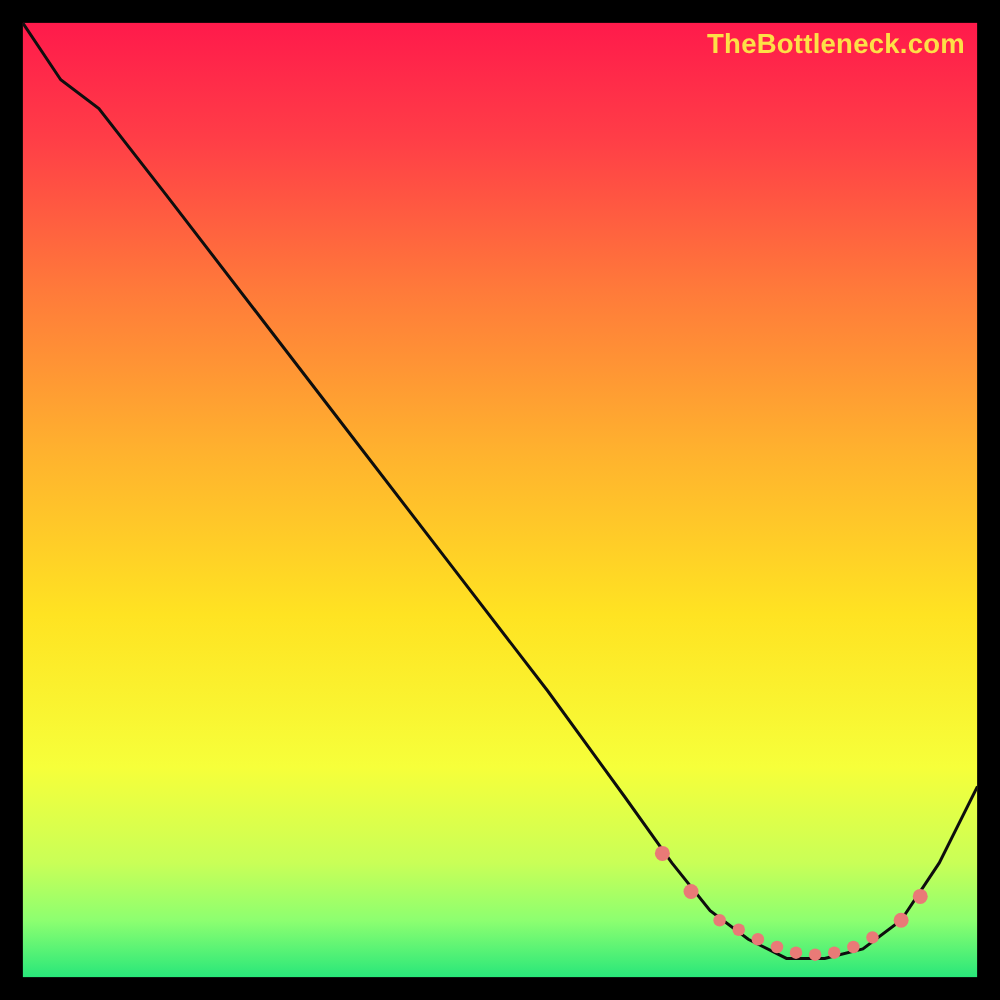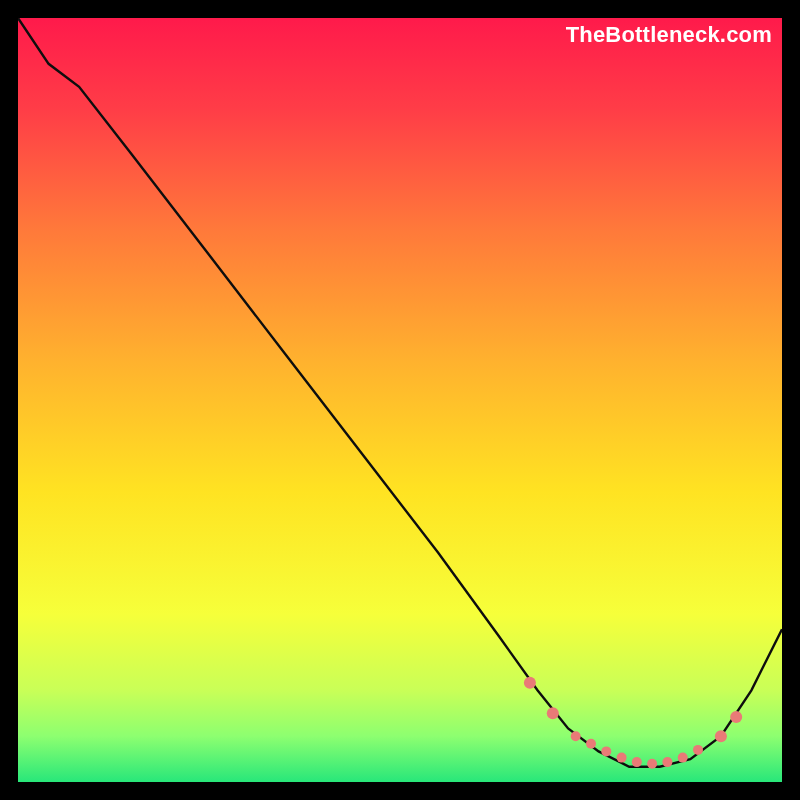--- a/index.html
+++ b/index.html
@@ -21,21 +21,21 @@
     width: 764px;
     height: 764px;
     overflow: hidden;
   }
   .watermark {
     position: absolute;
     top: 4px;
     right: 10px;
     font-size: 22px;
     font-weight: bold;
-    color: #ffffff;
+    color: #fde047;
     letter-spacing: 0.2px;
     user-select: none;
   }
   svg { display: block; }
 </style>
 </head>
 <body>
 
 <div class="stage">
   <div class="plot">

